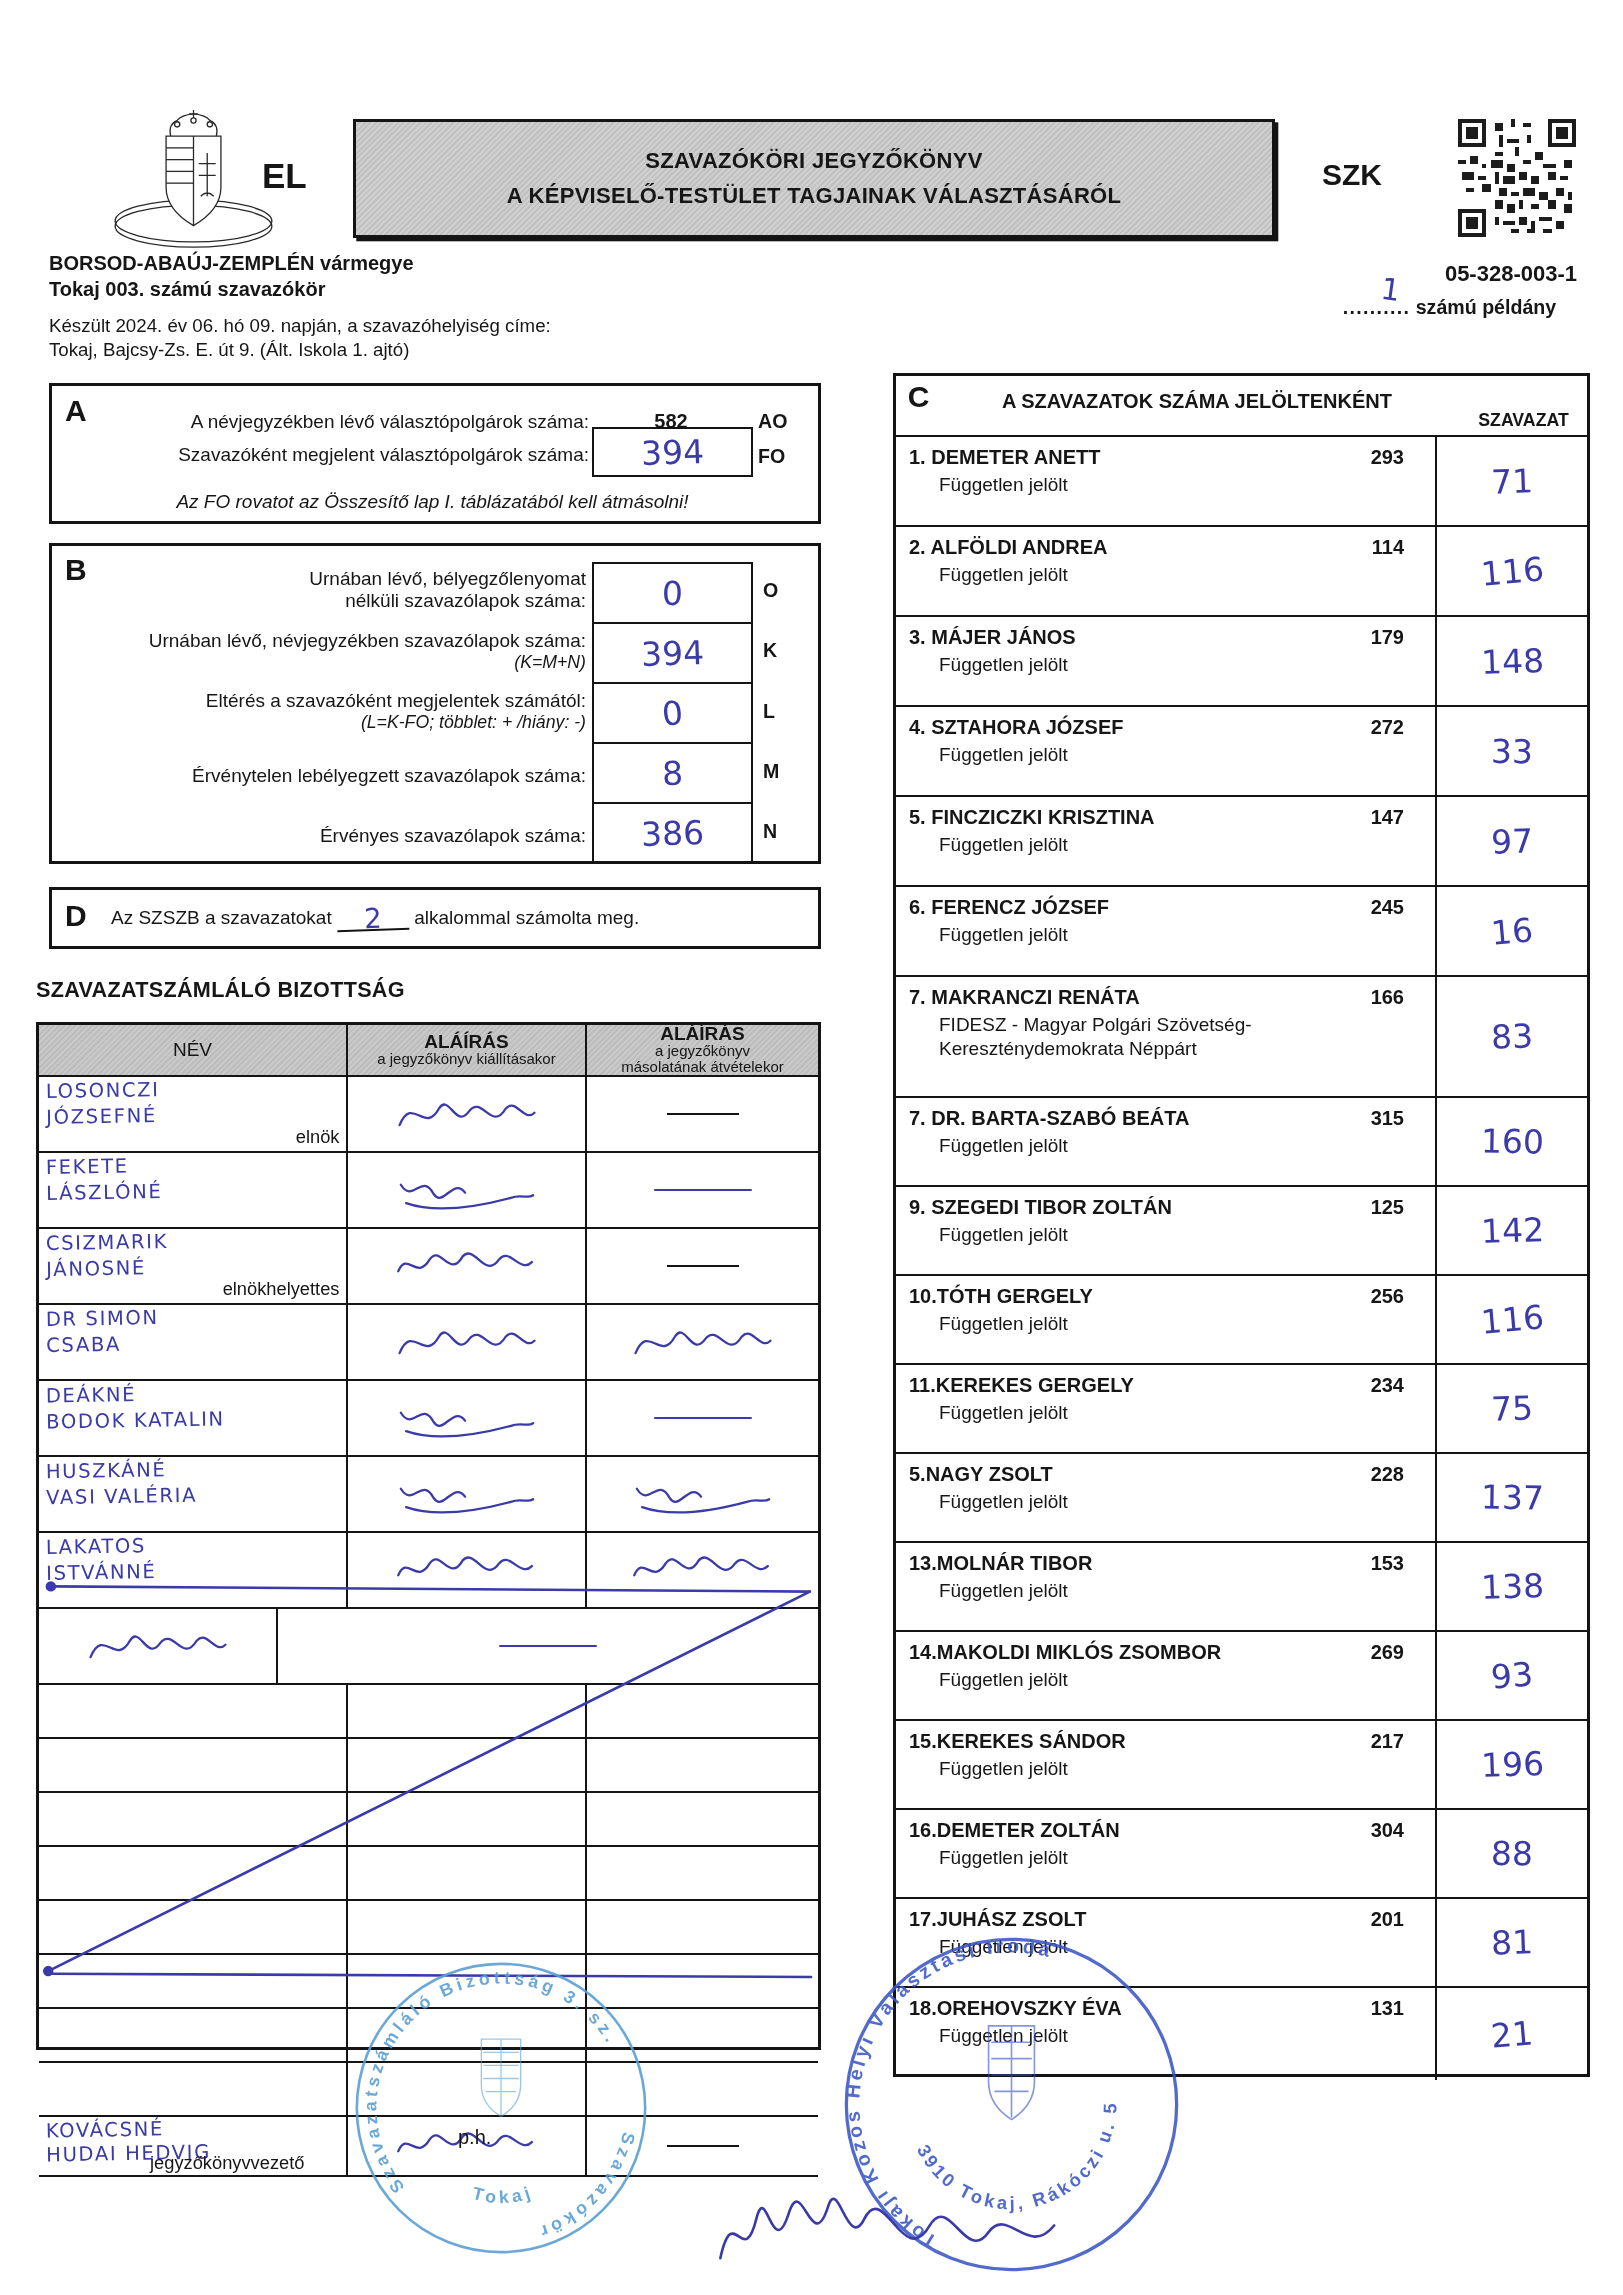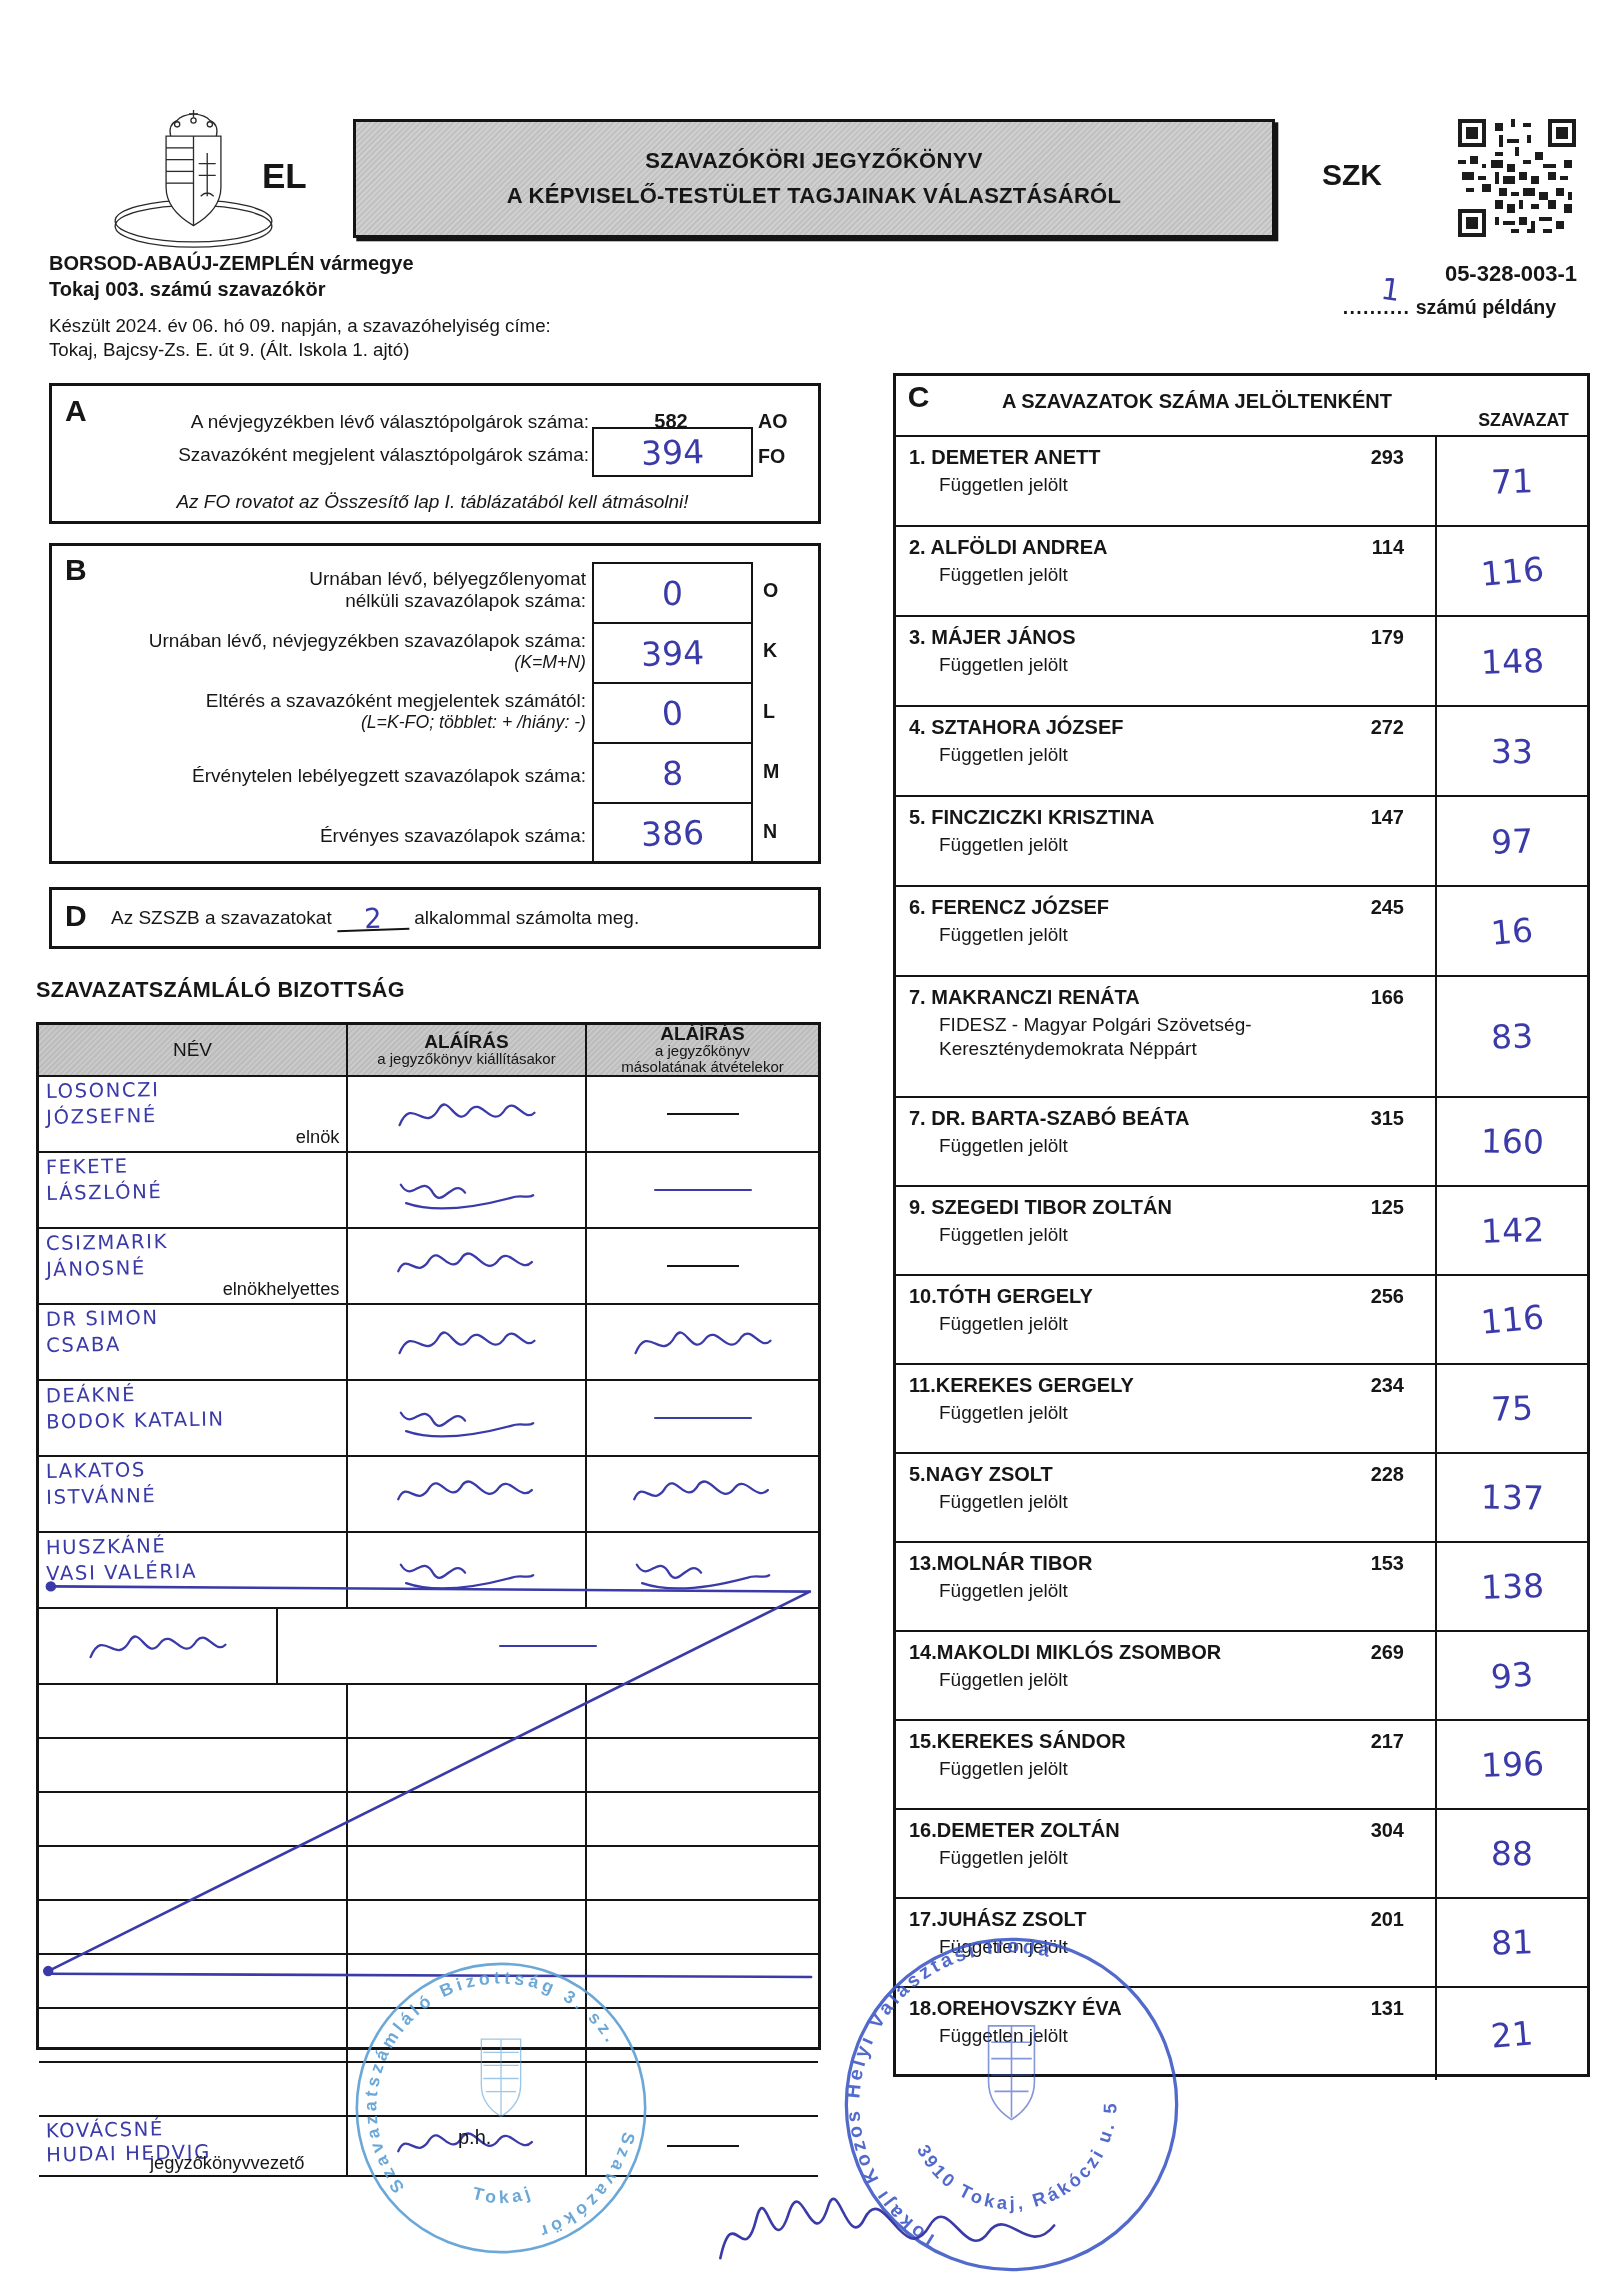--- a/index.html
+++ b/index.html
@@ -377,52 +377,52 @@
           </span>
         </div>
       <div class="cc c3">
           <span class="sigwrap">
             <span class="dash-blue"></span>
           </span>
         </div>
     </div>
     <div class="crow h92">
       <div class="cc c1">
+          <span class="hw hw-name mname"><span>HUSZKÁNÉ</span><br><span>VASI VALÉRIA</span></span>
+        </div>
+      <div class="cc c2">
+          <span class="sigwrap">
+            <svg width="148" height="50" viewBox="0 0 226 76">
+              <use href="#sigC"></use>
+            </svg>
+          </span>
+        </div>
+      <div class="cc c3">
+          <span class="sigwrap">
+            <svg width="148" height="50" viewBox="0 0 226 76">
+              <use href="#sigC"></use>
+            </svg>
+          </span>
+        </div>
+    </div>
+    <div class="crow h92">
+      <div class="cc c1">
           <span class="hw hw-name mname"><span>LAKATOS</span><br><span>ISTVÁNNÉ</span></span>
         </div>
       <div class="cc c2">
           <span class="sigwrap">
             <svg width="148" height="50" viewBox="0 0 226 76">
               <use href="#sigB"></use>
             </svg>
           </span>
         </div>
       <div class="cc c3">
           <span class="sigwrap">
             <svg width="148" height="50" viewBox="0 0 226 76">
               <use href="#sigB"></use>
-            </svg>
-          </span>
-        </div>
-    </div>
-    <div class="crow h92">
-      <div class="cc c1">
-          <span class="hw hw-name mname"><span>HUSZKÁNÉ</span><br><span>VASI VALÉRIA</span></span>
-        </div>
-      <div class="cc c2">
-          <span class="sigwrap">
-            <svg width="148" height="50" viewBox="0 0 226 76">
-              <use href="#sigC"></use>
-            </svg>
-          </span>
-        </div>
-      <div class="cc c3">
-          <span class="sigwrap">
-            <svg width="148" height="50" viewBox="0 0 226 76">
-              <use href="#sigC"></use>
             </svg>
           </span>
         </div>
     </div>
     <div class="crow h92">
       <div class="cc c2">
           <span class="sigwrap">
             <svg width="148" height="50" viewBox="0 0 226 76">
               <use href="#sigA"></use>
             </svg>

